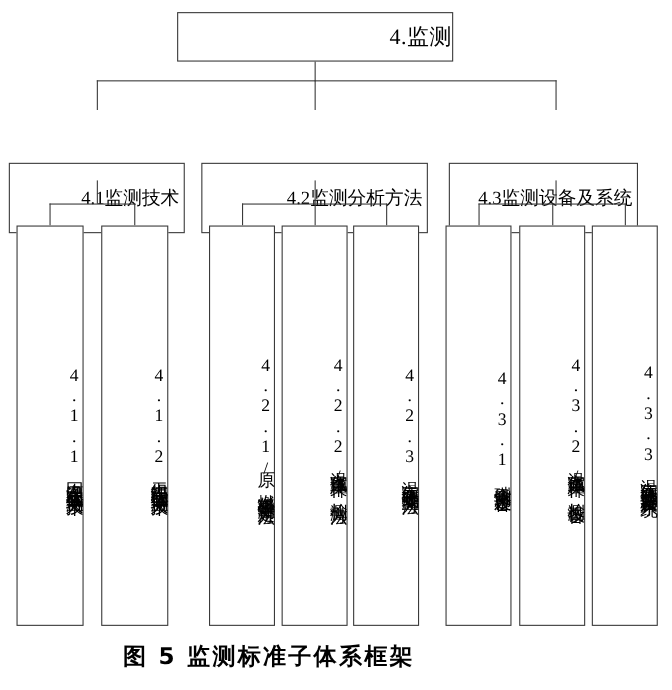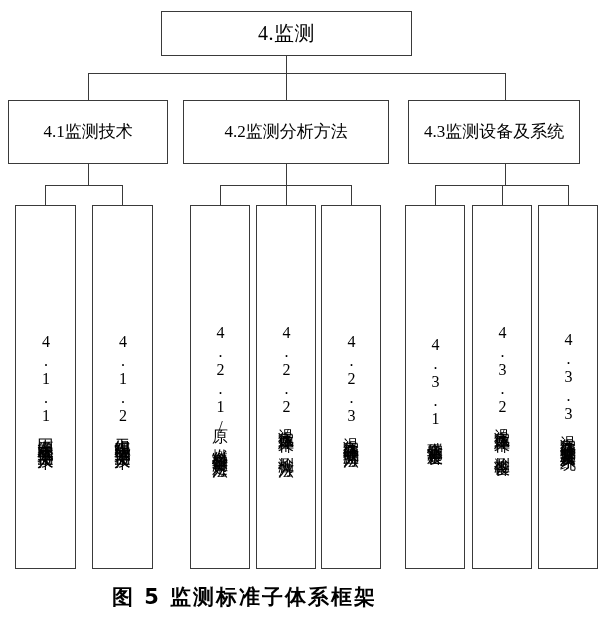--- a/index.html
+++ b/index.html
@@ -20,36 +20,37 @@
     background: #ffffff;
   }
   
   .node {
     position: absolute;
     box-sizing: border-box;
     border: 1px solid #3a3a3a;
     background: #ffffff;
     display: flex;
     align-items: center;
-    justify-content: center;
+    justify-content: flex-end;
     text-align: center;
   }
   .node.root {
     left: 161px;
     top: 11px;
     width: 251px;
     height: 45px;
     font-size: 20px;
     letter-spacing: 0.5px;
   }
   .node.level2 {
     height: 64px;
     font-size: 17px;
     line-height: 1.25;
     padding: 0 4px;
+    margin-top: 48px;
   }
   .node.level2 .node-label { display: block; }
 
   .node.leaf {
     top: 205px;
     height: 364px;
     font-size: 16px;
     padding: 6px 0;
   }
   

